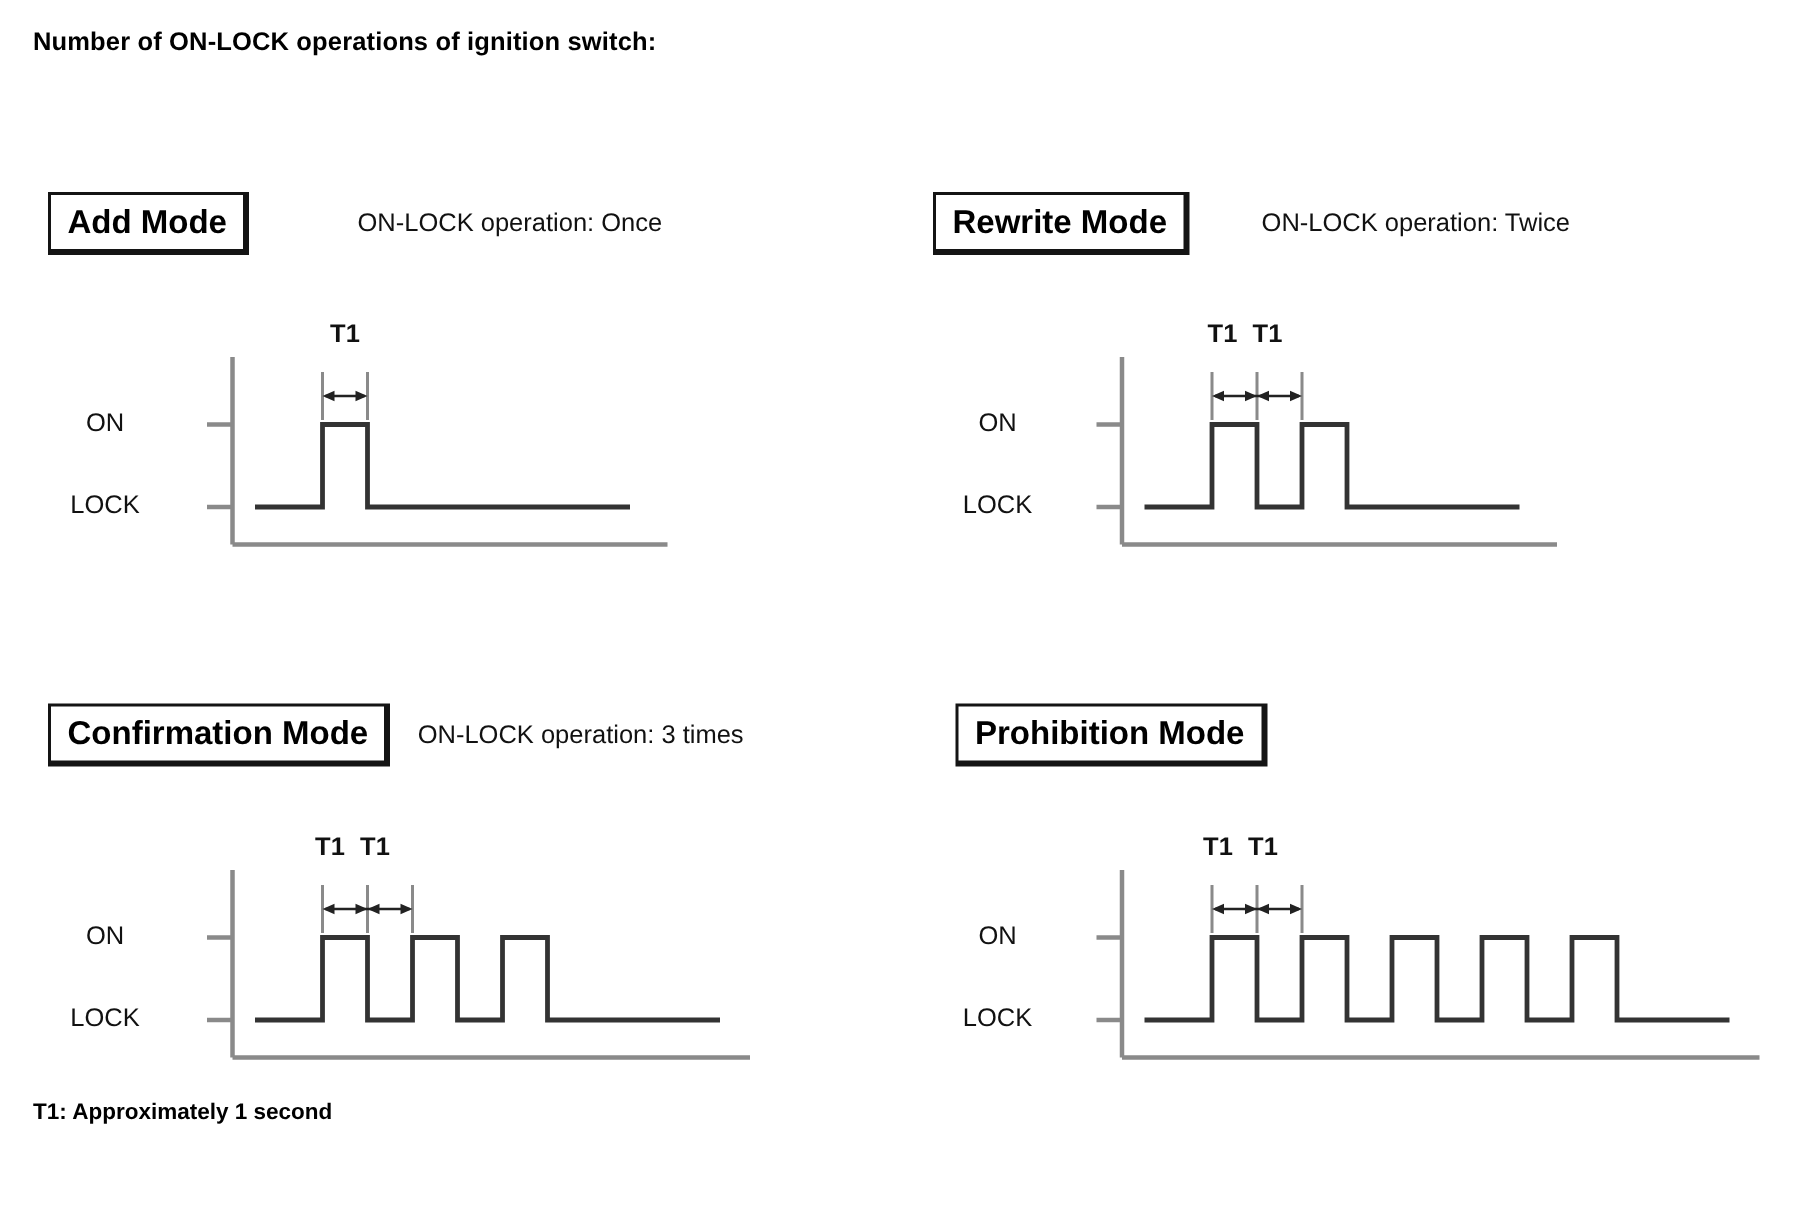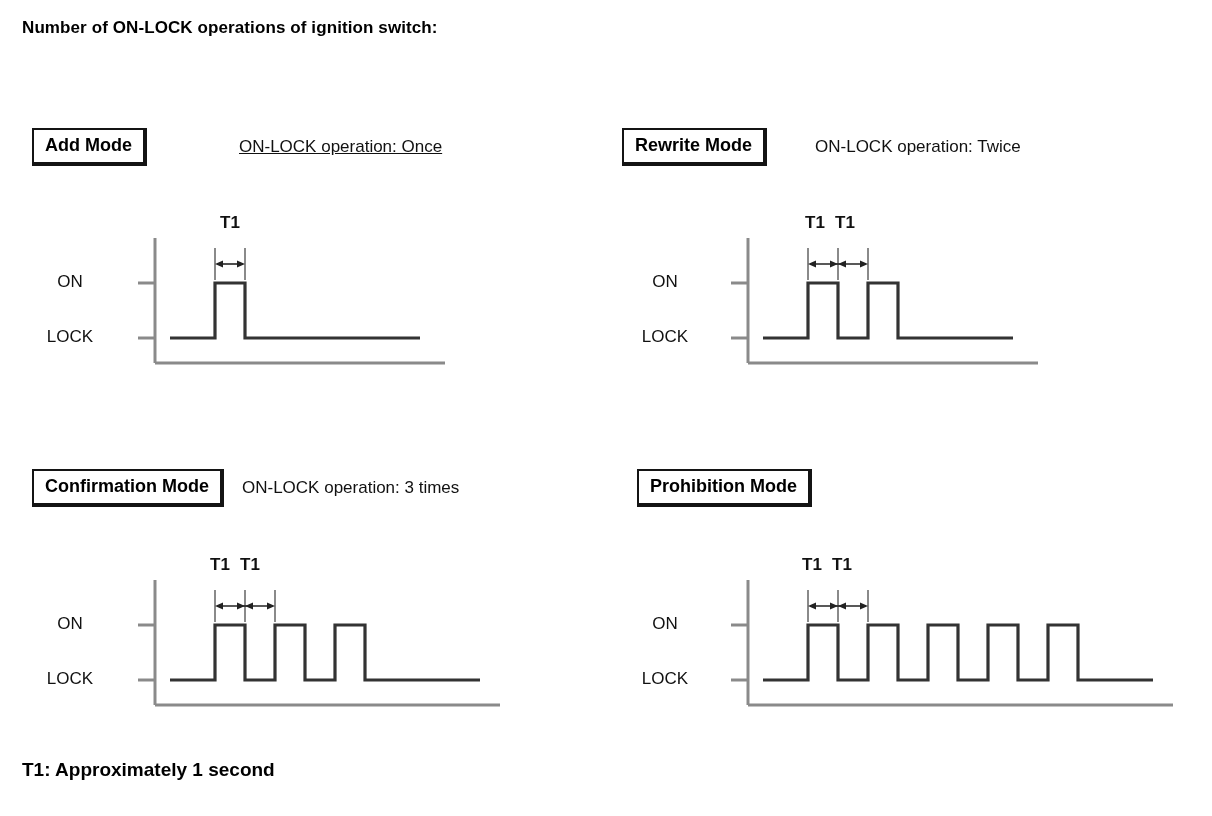--- a/index.html
+++ b/index.html
@@ -7,30 +7,30 @@
     width:1212px;height:816px;background:#fff;
     font-family:"Liberation Sans", sans-serif;
     color:#000;position:relative;overflow:hidden;
   }
   .page-title{
     position:absolute;left:22px;top:18px;
     font-size:17px;font-weight:bold;letter-spacing:.1px;
   }
   .footnote{
     position:absolute;left:22px;top:733px;
-    font-size:19px;font-weight:bold;margin-top:26px;
+    font-size:15px;font-weight:bold;
   }
   .panel{position:absolute;}
   .mode-header{position:absolute;display:flex;align-items:center;}
   .mode-box{
     border:2px solid #141414;
     border-right-width:4px;border-bottom-width:4px;
     background:#fff;
     padding:6px 11px 7px 11px;
-    font-size:18px;font-weight:bold;line-height:1.05;
+    font-size:22px;font-weight:bold;line-height:1.05;
     white-space:nowrap;
   }
   .mode-op{
     font-size:17px;white-space:nowrap;color:#111;
   }
   .wave{position:absolute;}
   .wave svg{display:block;}
   .axis-label{
     position:absolute;font-size:17px;color:#111;
     text-align:center;white-space:nowrap;
@@ -41,21 +41,21 @@
   }
 </style>
 </head>
 <body>
 
 <div class="page-title">Number of ON-LOCK operations of ignition switch:</div>
 
 <div class="panel" style="left:0;top:0;">
   <div class="mode-header" style="left:32px;top:128px;">
     <div class="mode-box">Add Mode</div>
-    <div class="mode-op" style="margin-left:92px;text-decoration:underline;">ON-LOCK operation: Once</div>
+    <div class="mode-op" style="margin-left:72px;">ON-LOCK operation: Once</div>
   </div>
   <div class="axis-label" style="left:20px;top:272px;width:100px;">ON</div>
   <div class="axis-label" style="left:20px;top:327px;width:100px;">LOCK</div>
   <div class="t1-label" style="left:200px;top:213px;width:60px;">T1</div>
   <div class="wave" style="left:130px;top:230px;">
     <svg width="330" height="145" viewBox="0 0 330 145">
 
       <line x1="25" y1="8" x2="25" y2="133" stroke="#8a8a8a" stroke-width="3"></line>
 
       <line x1="25" y1="133" x2="315" y2="133" stroke="#8a8a8a" stroke-width="3"></line>

